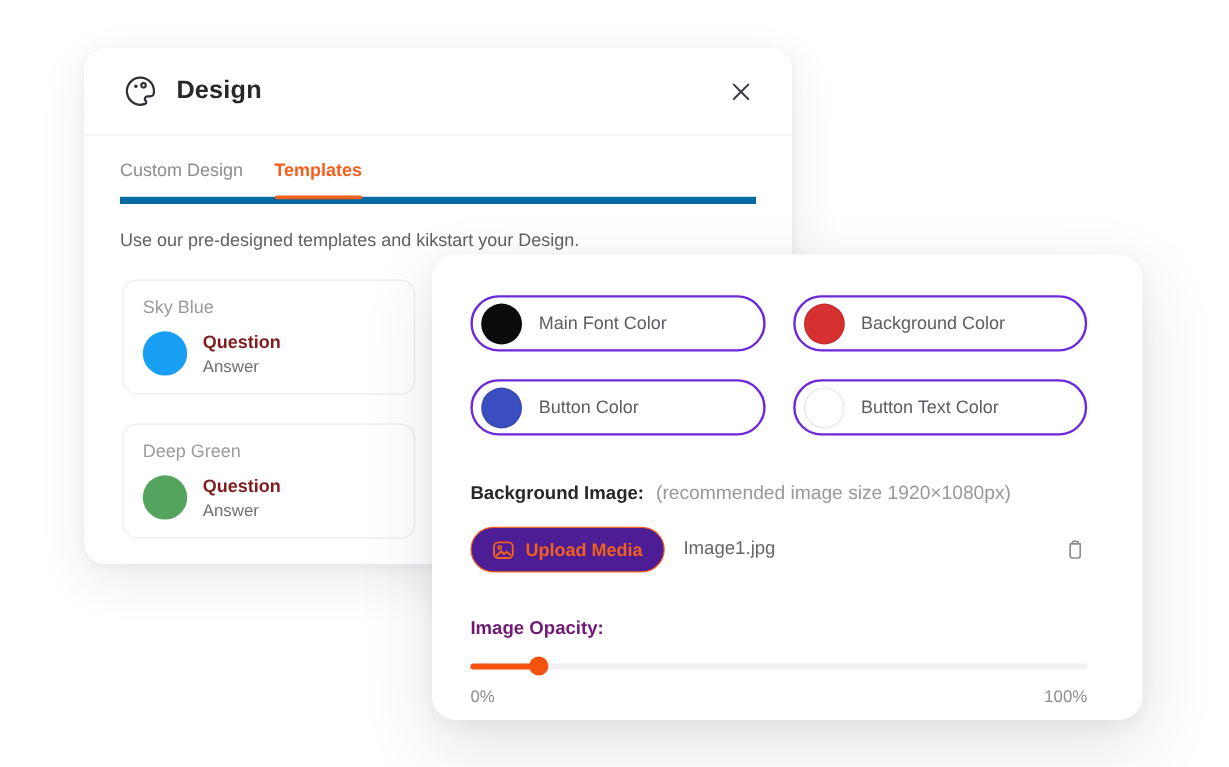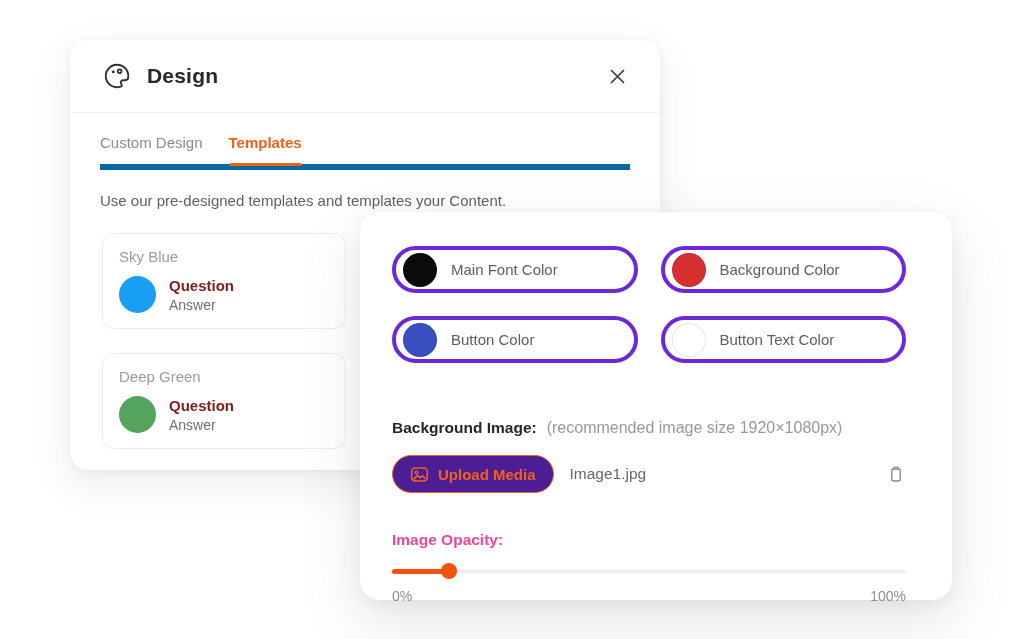--- a/index.html
+++ b/index.html
@@ -47,40 +47,40 @@
   
   .front-panel {
     position:absolute; left:360px; top:212px; width:592px; height:388px;
     background:#fff; border-radius:20px;
     box-shadow: 0 22px 60px rgba(45,45,70,.13), 0 4px 16px rgba(45,45,70,.06);
     padding:34px 46px 28px 32px;
   }
   .swatch-grid { display:grid; grid-template-columns:1fr 1fr; gap:23px 23px; }
   .color-pill {
     display:flex; align-items:center; gap:14px; height:47px;
-    border:4px solid #6d28d9; border-radius:24px; padding:0 10px 0 7px;
+    border:2px solid #6d28d9; border-radius:24px; padding:0 10px 0 7px;
     background:#fff; cursor:pointer; box-shadow:0 1px 2px rgba(0,0,0,.02);
   }
   .pill-swatch { width:34px; height:34px; border-radius:50%; flex:0 0 34px; box-shadow: inset 0 0 0 1px rgba(0,0,0,.10); }
   .pill-label { font-size:15px; color:#5c5c63; }
 
-  .bg-image-row { margin-top:56px; display:flex; align-items:baseline; gap:10px; }
+  .bg-image-row { margin-top:40px; display:flex; align-items:baseline; gap:10px; }
   .bg-image-label { font-size:15.5px; font-weight:700; color:#26262b; }
   .bg-image-note { font-size:16px; color:#97979d; }
 
   .upload-row { margin-top:18px; display:flex; align-items:center; }
   .upload-btn {
     display:inline-flex; align-items:center; gap:9px; height:38px; padding:0 17px;
     border:1.5px solid #f2601f; border-radius:19px; background:#4c1d95;
     color:#f2601f; font-weight:700; font-size:15px; font-family:inherit; cursor:pointer;
   }
   .file-name { margin-left:16px; font-size:15.5px; color:#66666c; }
   .trash-btn { margin-left:auto; background:none; border:none; cursor:pointer; display:flex; align-items:center; }
 
-  .opacity-label { margin-top:38px; font-size:15.5px; font-weight:600; color:#ec4899; }
+  .opacity-label { margin-top:38px; font-size:15.5px; font-weight:600; color:#701a75; }
   .slider { margin-top:14px; position:relative; height:16px; display:flex; align-items:center; cursor:pointer; }
   .slider-track { width:100%; height:5px; border-radius:3px; background:#f1f1f4; position:relative; }
   .slider-fill { height:100%; border-radius:3px; position:relative; }
   .slider-thumb {
     position:absolute; right:-8px; top:50%; transform:translateY(-50%);
     width:16px; height:16px; border-radius:50%; background:inherit; cursor:grab;
   }
   .range-labels { display:flex; justify-content:space-between; margin-top:9px; font-size:14px; color:#8d8d93; }
 </style>
 </head>
@@ -102,21 +102,21 @@
       </svg>
     </button>
   </div>
   <div class="header-divider"></div>
 
   <div class="tabs-wrap">
     <button class="tab">Custom Design</button>
     <button class="tab active">Templates</button>
   </div>
 
-  <div class="description">Use our pre-designed templates and templates your Content.</div>
+  <div class="description">Use our pre-designed templates and kikstart your Design.</div>
 
   <div class="template-card">
     <div class="card-name">Sky Blue</div>
     <div class="card-body">
       <span class="card-swatch" style="background-color: rgb(24, 158, 242);"></span>
       <span>
         <div class="card-q">Question</div>
         <div class="card-a">Answer</div>
       </span>
     </div>

